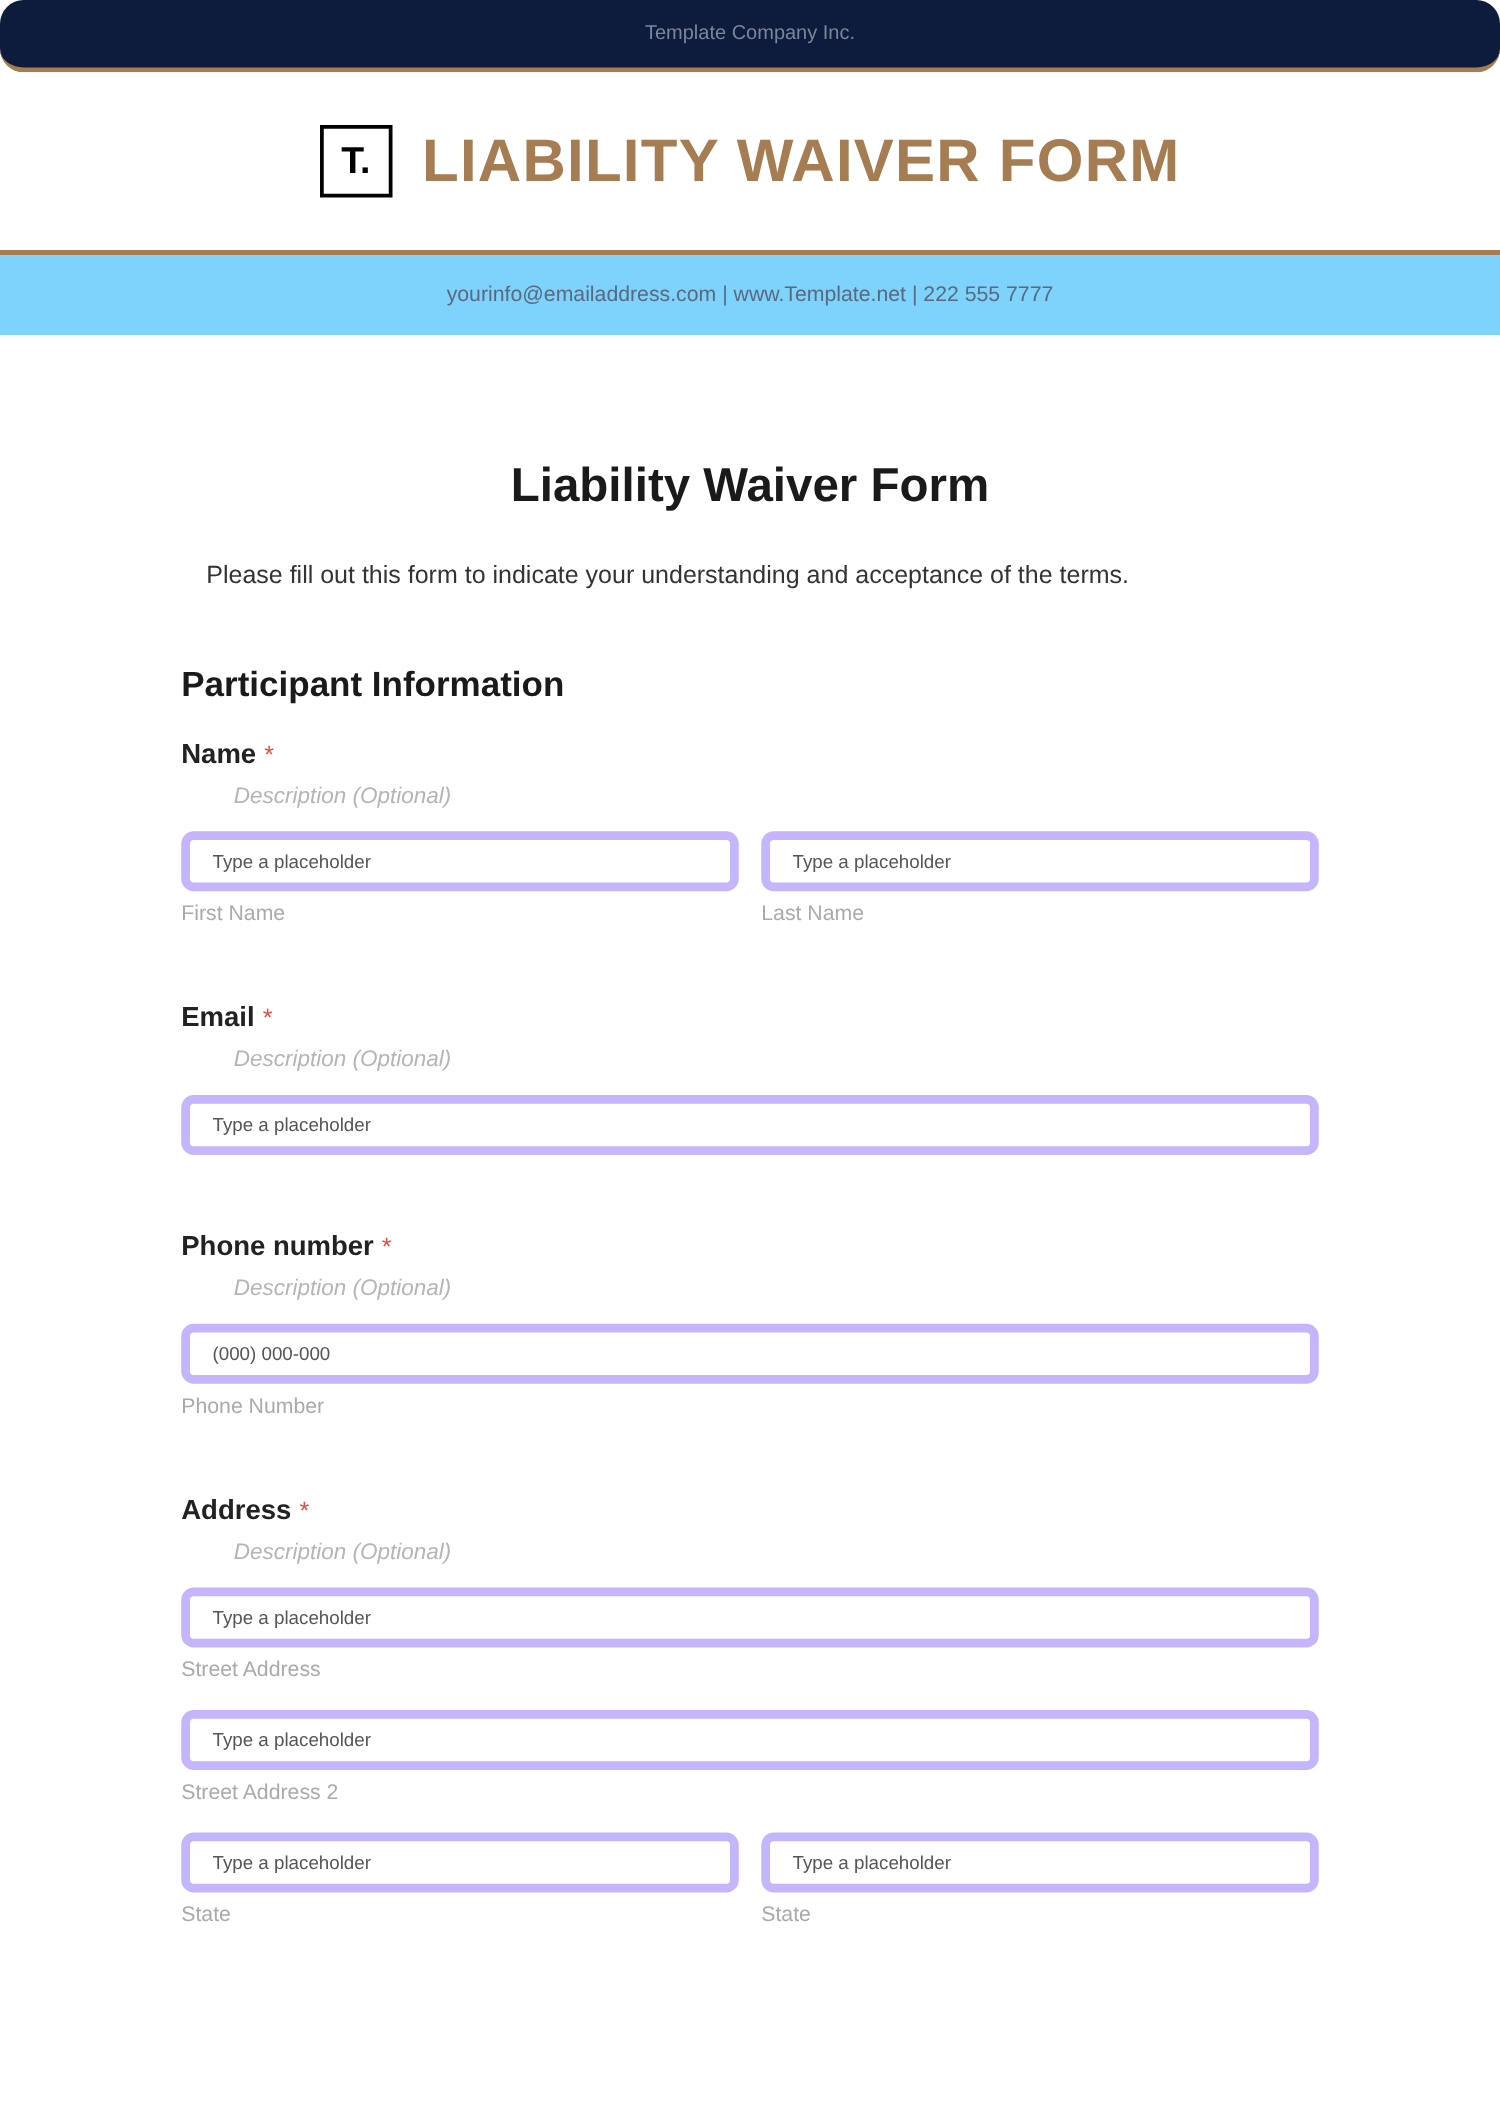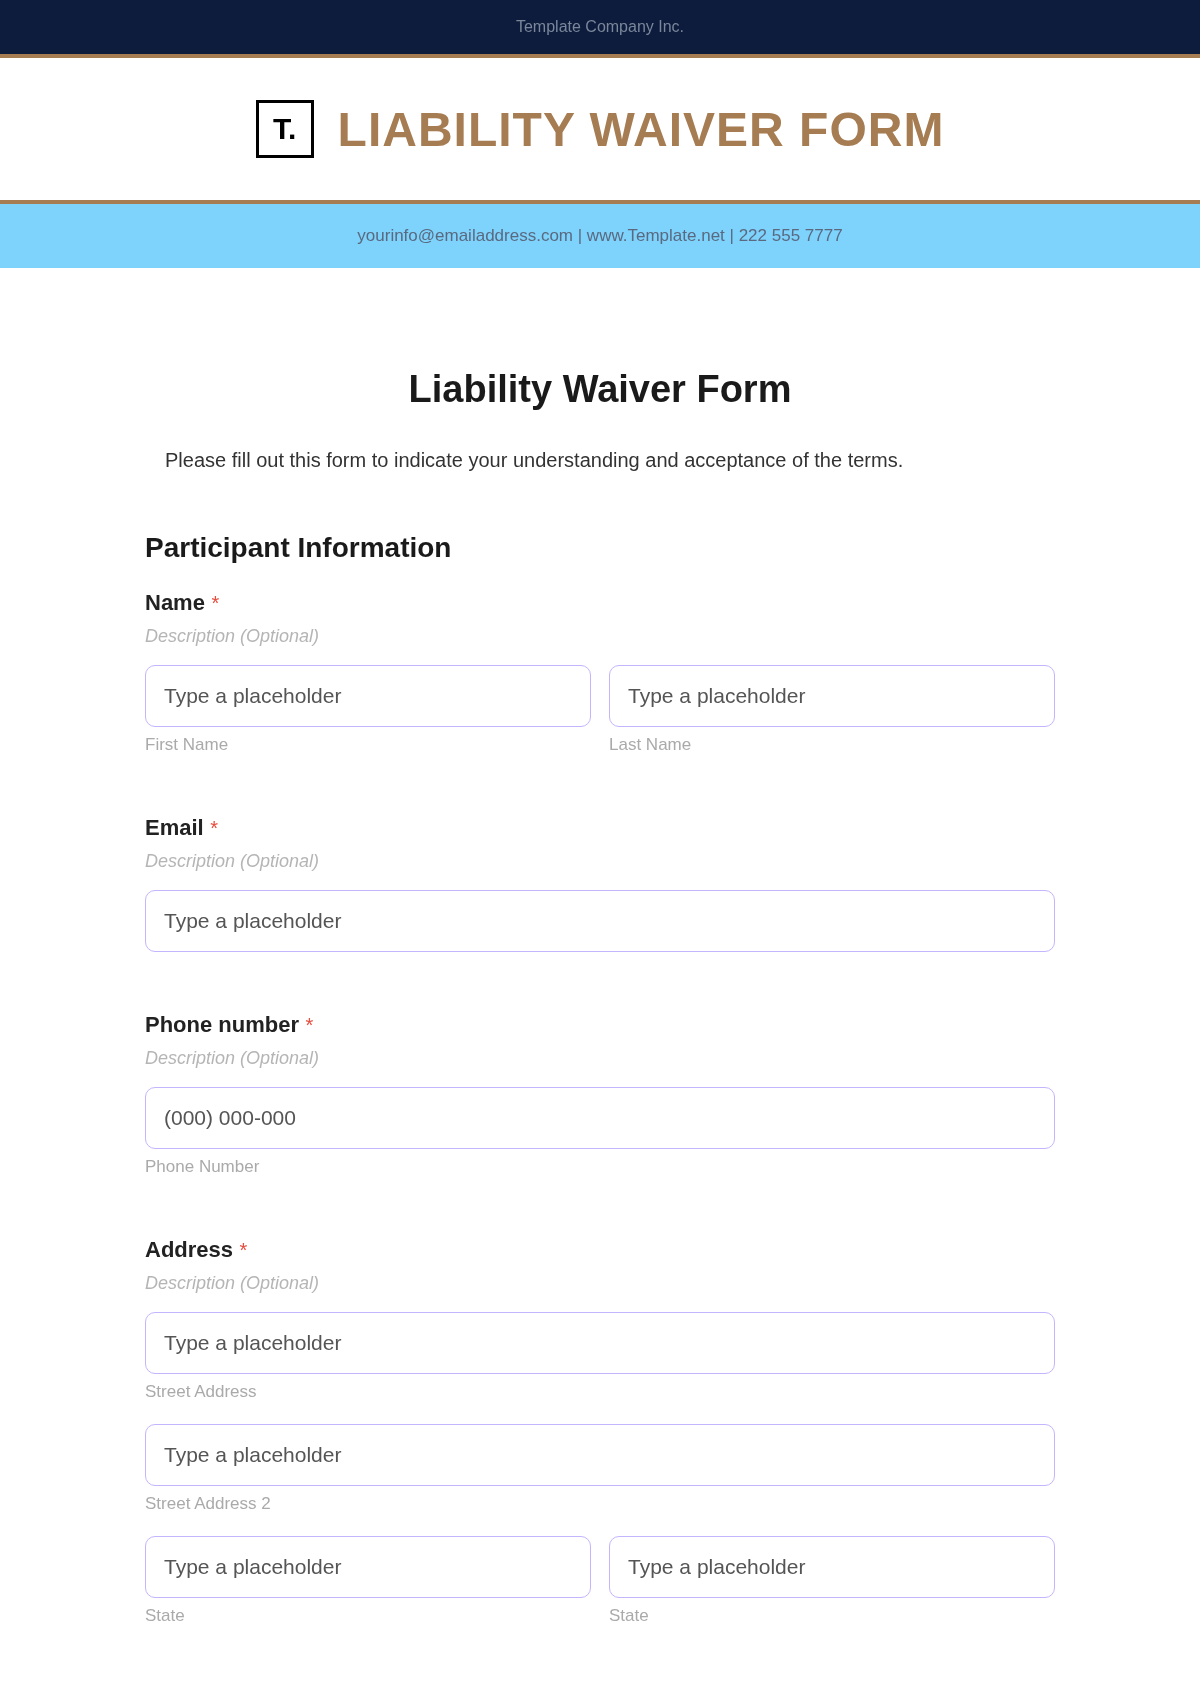--- a/index.html
+++ b/index.html
@@ -3,20 +3,21 @@
   <meta charset="utf-8">
   <style>
     * { margin: 0; padding: 0; box-sizing: border-box; }
     body { font-family: -apple-system, BlinkMacSystemFont, 'Segoe UI', Arial, sans-serif; background: #fff; width: 1200px; }
     
     .top-banner {
       background: #0d1b3d;
       border-bottom: 4px solid #a67c52;
       padding: 18px 0;
       text-align: center;
+      border-radius: 19px;
     }
     .top-banner-text { color: #7a8699; font-size: 16px; }
     
     .header-title-section {
       background: #fff;
       padding: 42px 0;
       display: flex;
       align-items: center;
       justify-content: center;
       gap: 24px;
@@ -81,31 +82,32 @@
       display: inline;
       text-align: right;
     }
     .required-star { color: #e74c3c; font-size: 20px; margin-left: 2px; }
     .field-description {
       color: #b5b5b5;
       font-style: italic;
       font-size: 18px;
       margin-top: 10px;
       margin-bottom: 18px;
+      margin-left: 42px;
     }
     .input-row { display: flex; gap: 18px; }
     .input-col { flex: 1; }
     .text-input {
       width: 100%;
       padding: 14px 18px;
-      border: 1px solid #c4b5fd;
+      border: 7px solid #c4b5fd;
       border-radius: 10px;
-      font-size: 21px;
+      font-size: 15px;
       color: #333;
-      height: 62px;
+      height: 48px;
     }
     .text-input::placeholder { color: #555; }
     .sublabel {
       color: #aaa;
       font-size: 17px;
       margin-top: 8px;
     }
     .addr-block { margin-bottom: 22px; }
   </style>
 </head>

